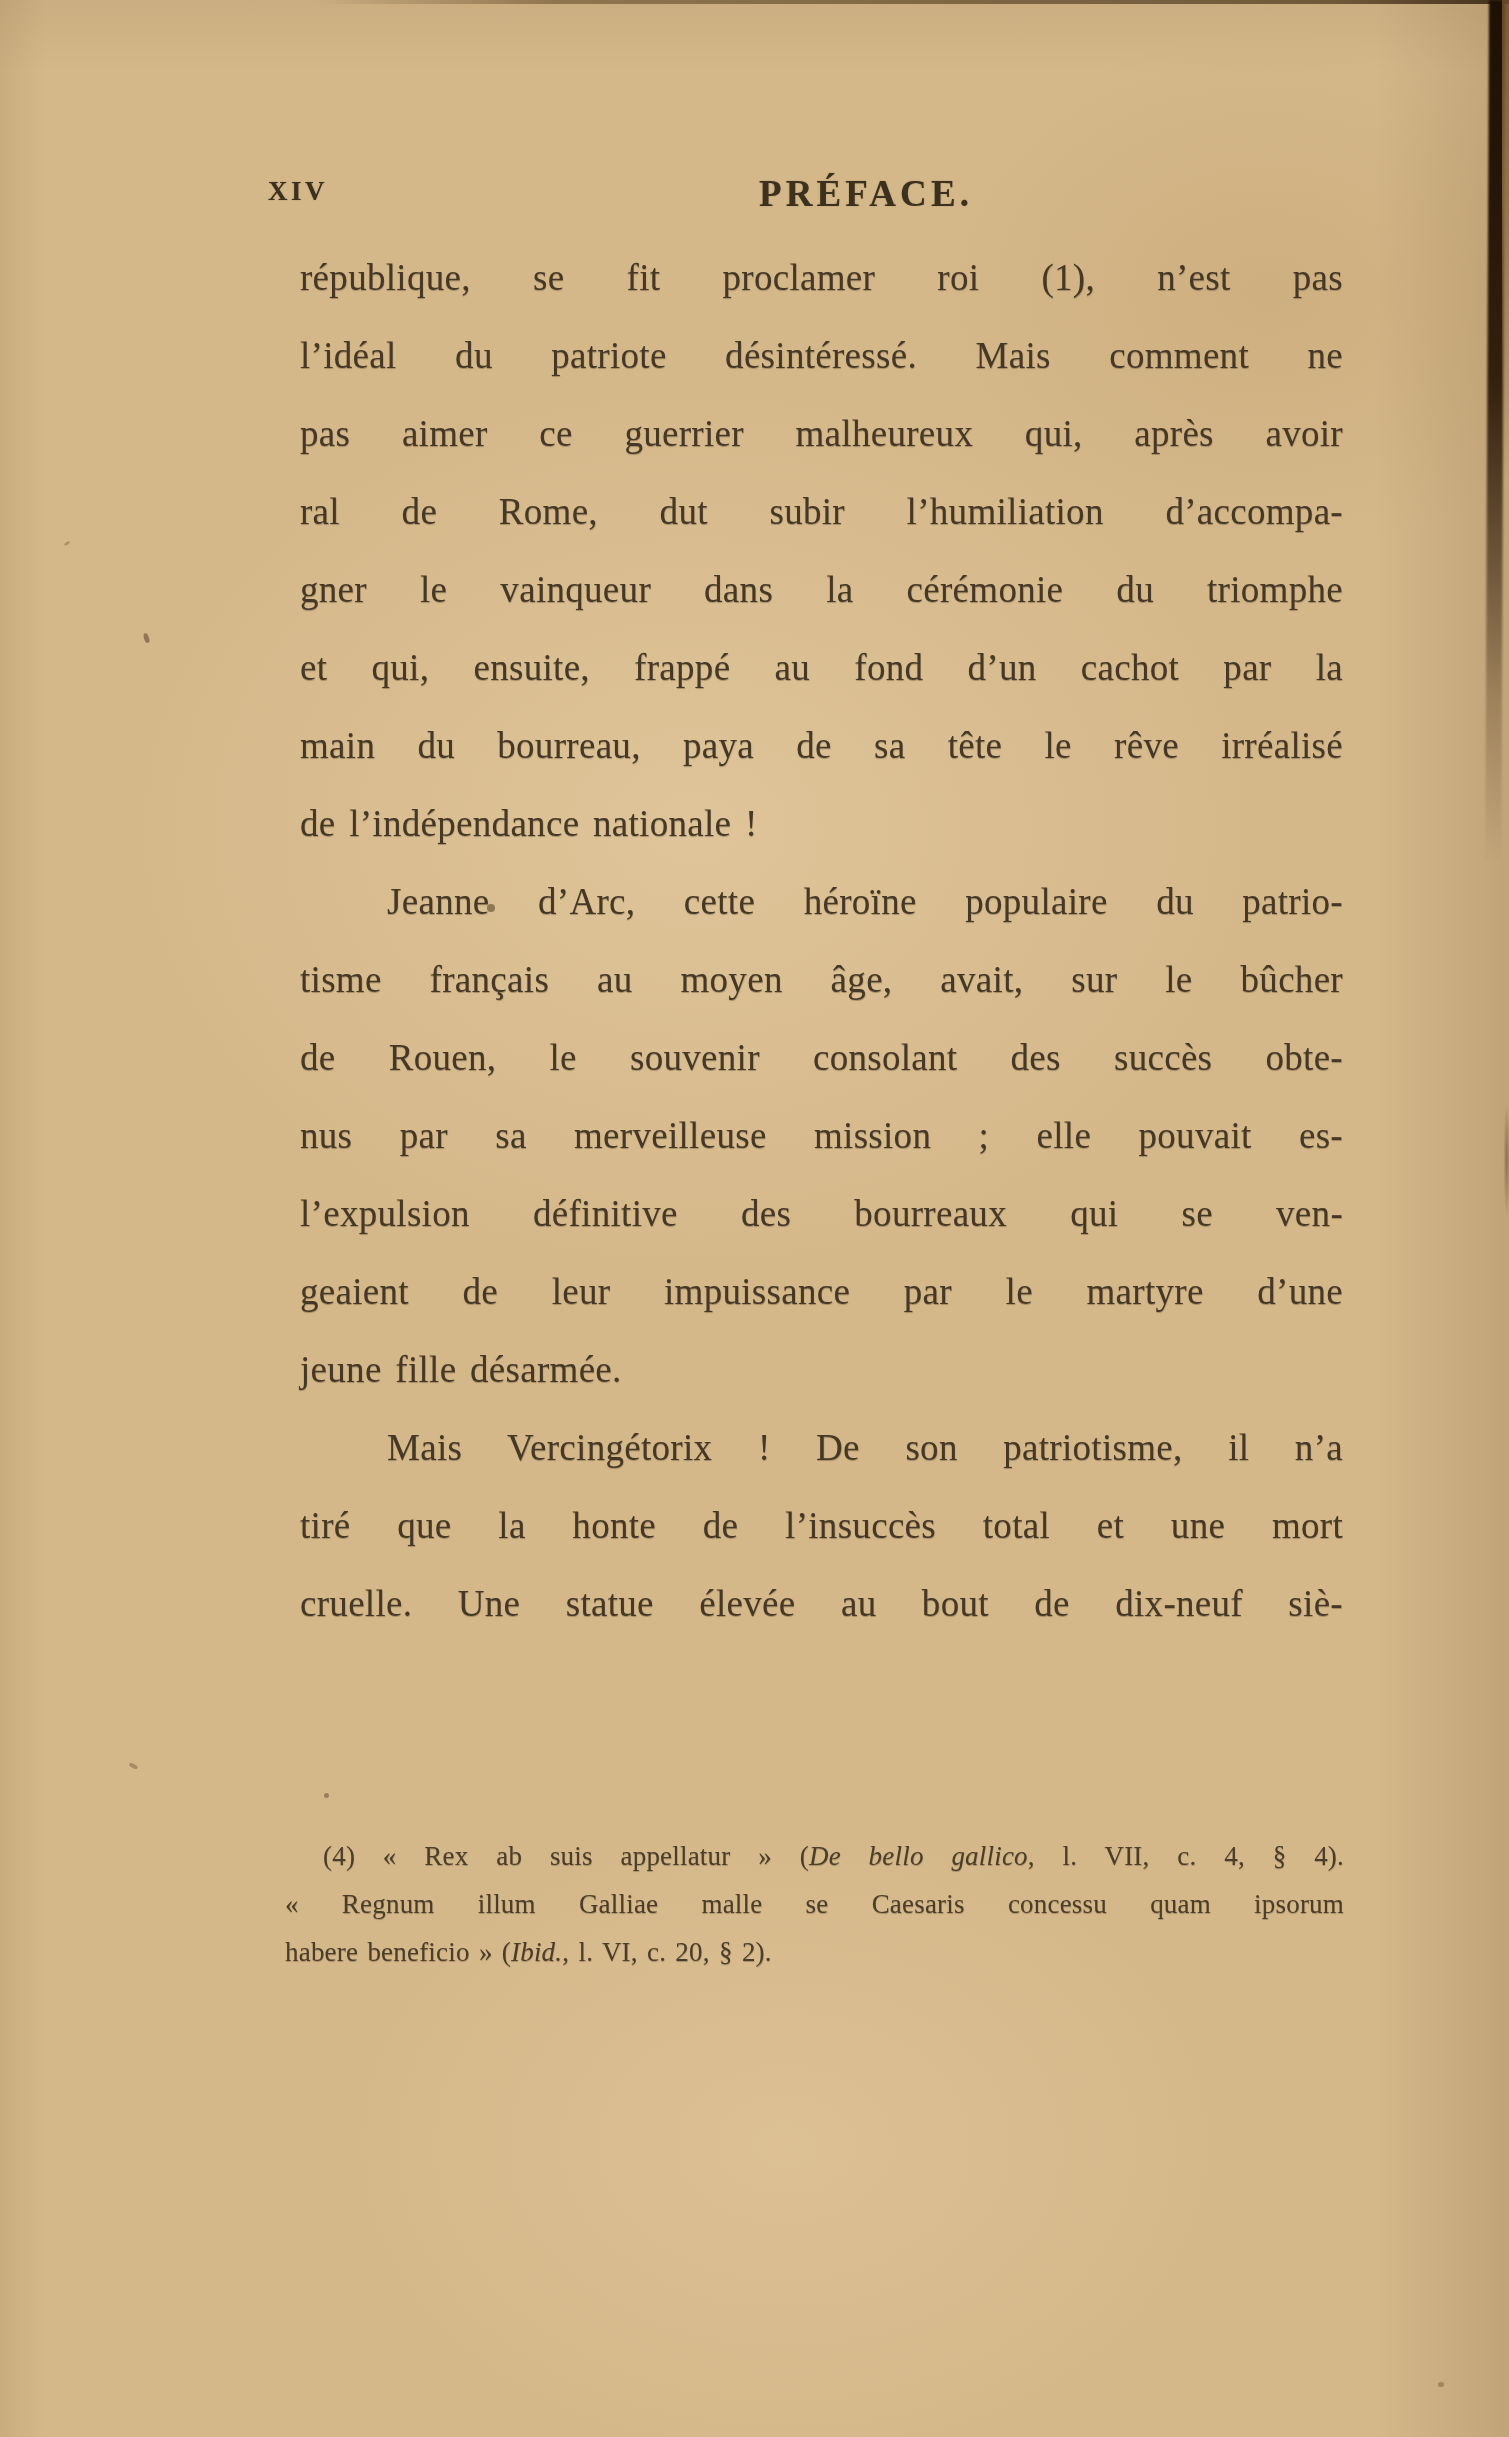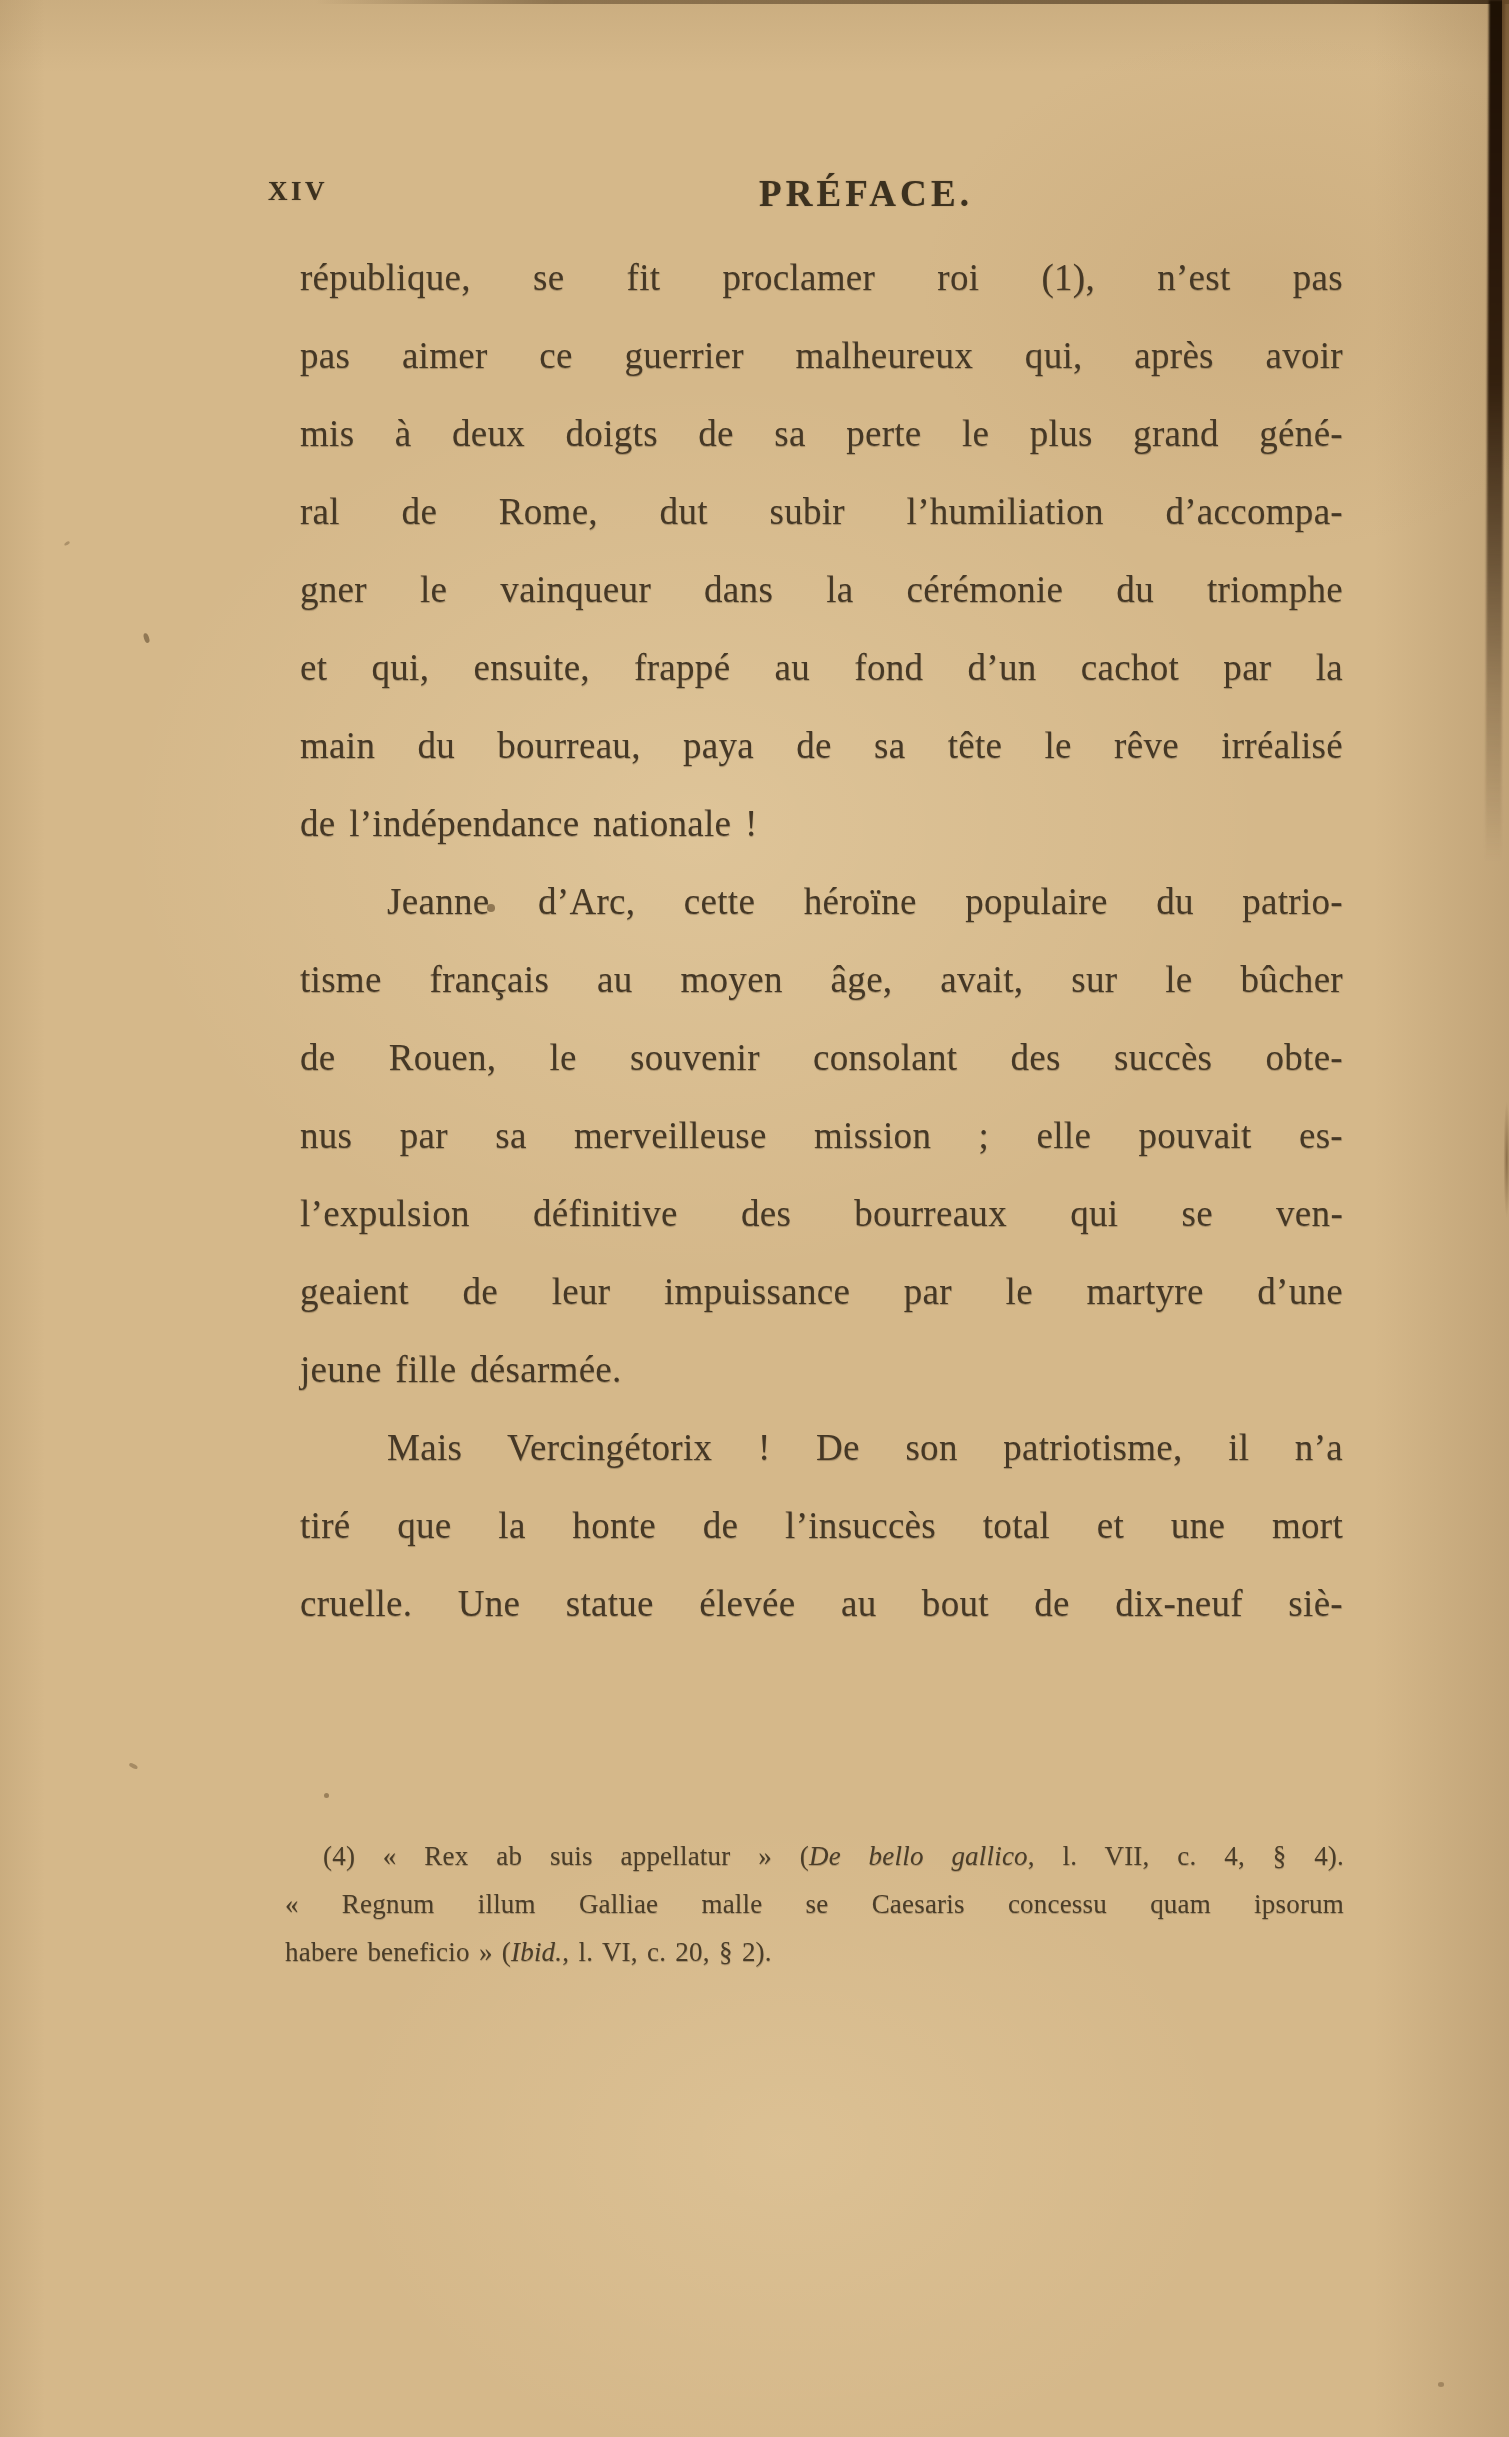--- a/index.html
+++ b/index.html
@@ -150,22 +150,22 @@
 
 <div class="page">
 
   <div class="running-head">
     <span class="folio">XIV</span>
     <span class="title">PRÉFACE.</span>
   </div>
 
   <div class="body-text" id="body-text">
       <div class="line full">république, se fit proclamer roi (1), n’est pas</div>
+      <div class="line full">l’idéal du patriote désintéressé. Mais comment ne</div>
       <div class="line full">pas aimer ce guerrier malheureux qui, après avoir</div>
-      <div class="line full">mis à deux doigts de sa perte le plus grand géné-</div>
       <div class="line full">ral de Rome, dut subir l’humiliation d’accompa-</div>
       <div class="line full">gner le vainqueur dans la cérémonie du triomphe</div>
       <div class="line full">et qui, ensuite, frappé au fond d’un cachot par la</div>
       <div class="line full">main du bourreau, paya de sa tête le rêve irréalisé</div>
       <div class="line">de l’indépendance nationale !</div>
       <div class="line full indent">Jeanne d’Arc, cette héroïne populaire du patrio-</div>
       <div class="line full">tisme français au moyen âge, avait, sur le bûcher</div>
       <div class="line full">de Rouen, le souvenir consolant des succès obte-</div>
       <div class="line full">nus par sa merveilleuse mission ; elle pouvait es-</div>
       <div class="line full">l’expulsion définitive des bourreaux qui se ven-</div>

